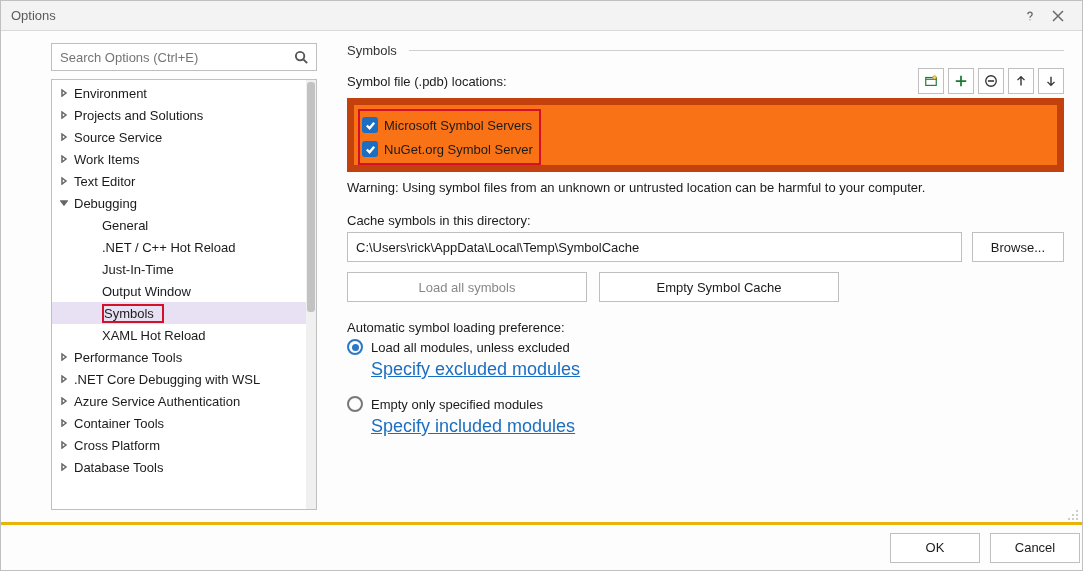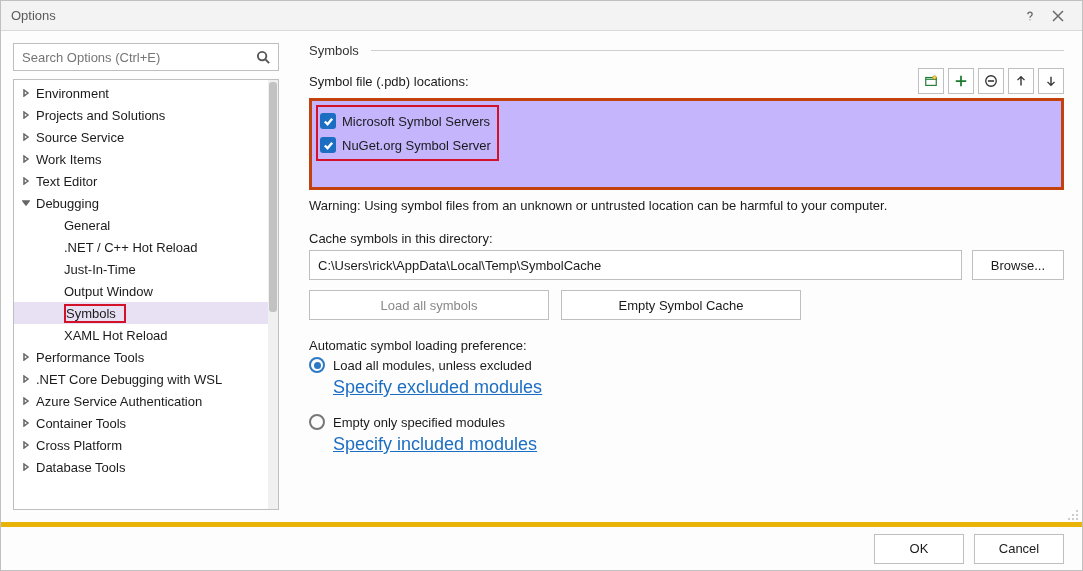--- a/index.html
+++ b/index.html
@@ -26,20 +26,21 @@
   .titlebar .ctrl {
     width: 28px; height: 24px;
     display: flex; align-items: center; justify-content: center;
     color: #6a6a6a;
   }
   .titlebar .ctrl svg { width: 12px; height: 12px; stroke: currentColor; fill: none; stroke-width: 1.5; }
 
   .content {
     display: flex;
     height: calc(100% - 30px - 48px);
+    margin-left: 38px;
   }
 
   .sidebar {
     width: 290px;
     padding: 12px 12px 12px 12px;
     display: flex;
     flex-direction: column;
     gap: 8px;
   }
   .searchbox {
@@ -140,24 +141,24 @@
   .icon-btn-row { display: flex; gap: 4px; }
   .icon-btn {
     width: 26px; height: 26px;
     border: 1px solid #bfbfbf;
     background: #fff;
     display: flex; align-items: center; justify-content: center;
   }
   .icon-btn svg { width: 14px; height: 14px; }
 
   .loc-list {
-    border: 3px solid #c2410c;
-    background: #c4b5fd;
+    border: 7px solid #c2410c;
+    background: #f97316;
     padding: 4px;
-    height: 92px;
+    height: 74px;
     position: relative;
   }
   .loc-redbox {
     border: 2px solid #d4112b;
     display: inline-block;
     padding: 2px 6px 2px 2px;
   }
   .loc-entry {
     display: flex;
     align-items: center;
@@ -224,22 +225,22 @@
     margin: 0 0 16px 24px;
     display: inline-block;
   }
 
   .footer {
     height: 48px;
     display: flex;
     justify-content: flex-end;
     align-items: center;
     gap: 10px;
-    padding: 0 18px;
-    border-top: 5px solid #eab308;
+    padding: 0 2px;
+    border-top: 3px solid #eab308;
     background: #fdfdfd;
   }
   .footer .btn { width: 90px; }
 
   .resize-grip {
     position: absolute;
     bottom: 50px;
     right: 4px;
     width: 12px; height: 12px;
   }

